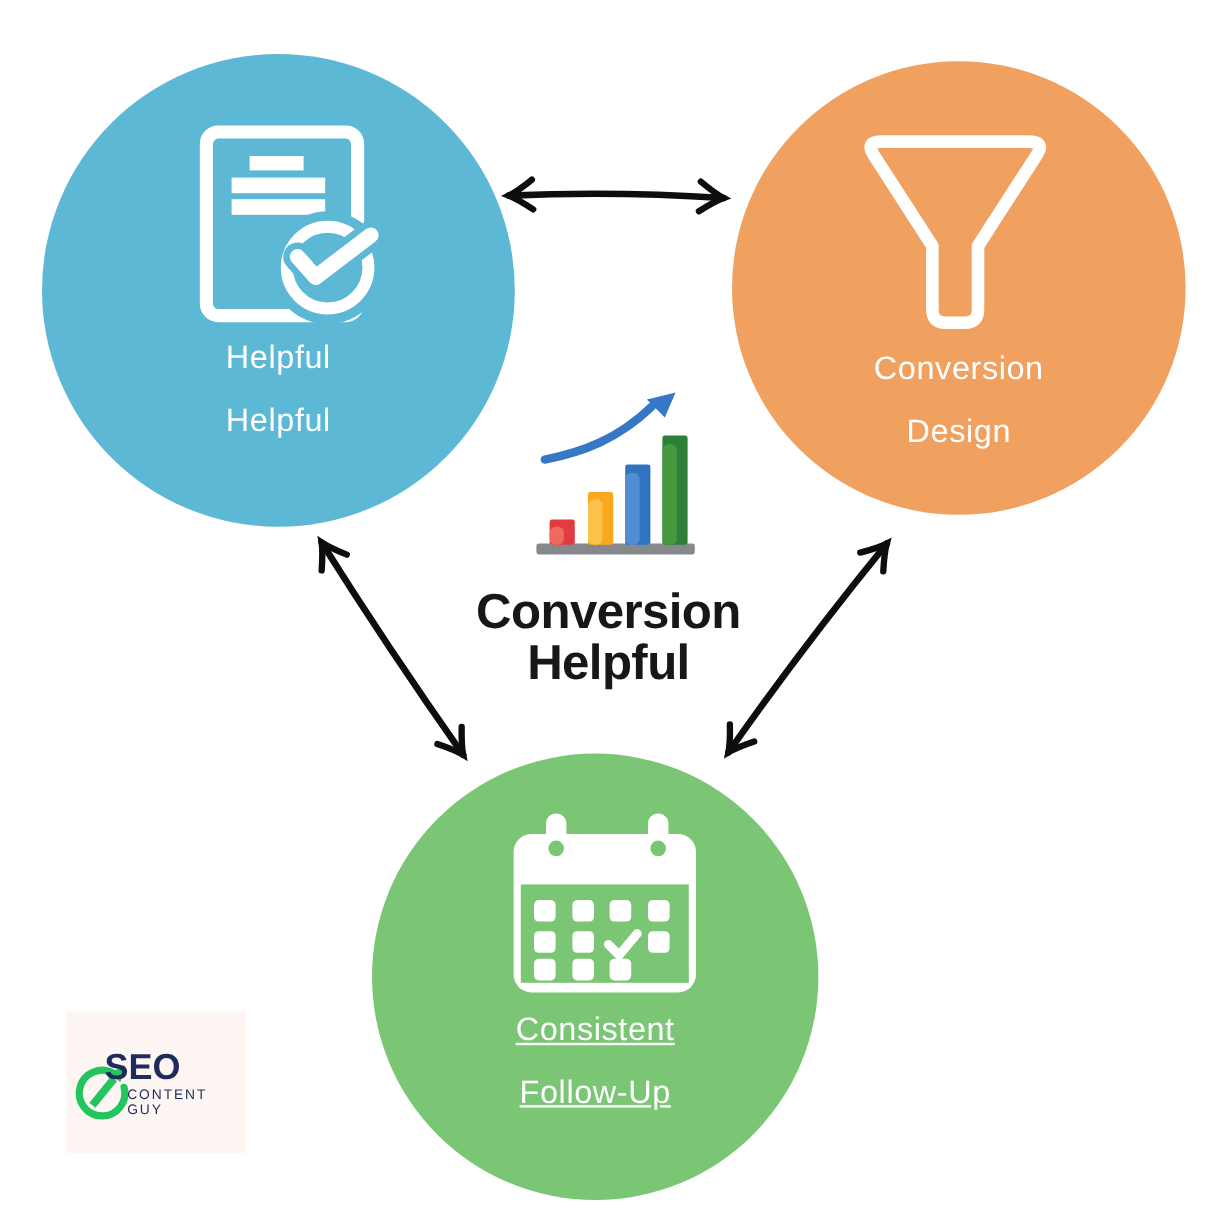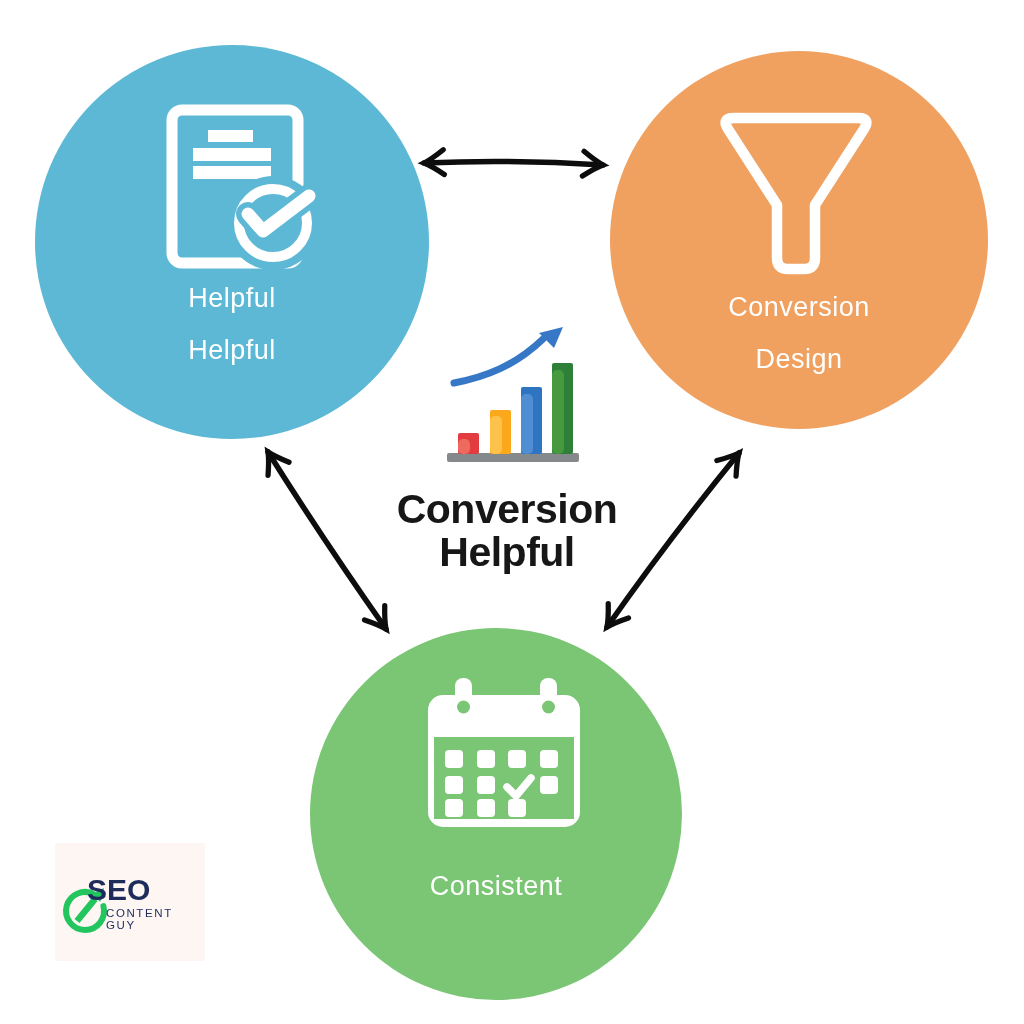--- a/index.html
+++ b/index.html
@@ -7,21 +7,21 @@
   .stage{position:relative;width:1024px;height:1024px;background:#ffffff;}
   .circle{position:absolute;border-radius:50%;}
   .circle-blue{left:35px;top:45px;width:394px;height:394px;background:#5cb8d4;}
   .circle-orange{left:610px;top:51px;width:378px;height:378px;background:#f0a05f;}
   .circle-green{left:310px;top:628px;width:372px;height:372px;background:#7bc674;}
   .node-label{position:absolute;width:100%;text-align:center;color:#ffffff;
     font-size:27px;line-height:52px;font-weight:400;letter-spacing:.5px;}
   .node-label .ln{display:block;}
   .lbl-blue{top:227px;}
   .lbl-orange{top:230px;}
-  .lbl-green{top:232px;}
+  .lbl-green{top:204px;text-decoration:underline;}
   .icon-svg{position:absolute;}
   .doc-icon{left:163px;top:103px;}
   .funnel-icon{left:712px;top:110px;}
   .cal-icon{left:426px;top:666px;}
   .growth-icon{left:440px;top:320px;}
   .arrows-overlay{position:absolute;left:0;top:0;pointer-events:none;}
   .center-title{position:absolute;left:307px;top:488px;width:400px;text-align:center;
     color:#171717;font-size:41px;line-height:43px;font-weight:800;letter-spacing:-.5px;}
   .center-title .ln{display:block;}
   .logo{position:absolute;left:55px;top:843px;width:150px;height:118px;background:#fdf6f2;}
@@ -44,20 +44,21 @@
   <div class="circle circle-orange">
     <div class="node-label lbl-orange">
       <span class="ln">Conversion</span>
       <span class="ln">Design</span>
     </div>
   </div>
 
   <div class="circle circle-green">
     <div class="node-label lbl-green">
       <span class="ln">Consistent</span>
+      <span class="ln">Follow-Up</span>
     </div>
   </div>
 
   <svg class="icon-svg doc-icon" width="160" height="170" viewBox="0 0 160 170">
     <rect x="9" y="7" width="126" height="153" rx="10" fill="none" stroke="#ffffff" stroke-width="11"></rect>
     <rect x="45" y="27" width="45" height="12" fill="#ffffff"></rect>
     <rect x="30" y="45" width="78" height="13" fill="#ffffff"></rect>
     <rect x="30" y="63" width="78" height="13" fill="#ffffff"></rect>
     <circle cx="110" cy="120" r="47" fill="#5cb8d4"></circle>
     <circle cx="110" cy="120" r="34" fill="none" stroke="#ffffff" stroke-width="10"></circle>

